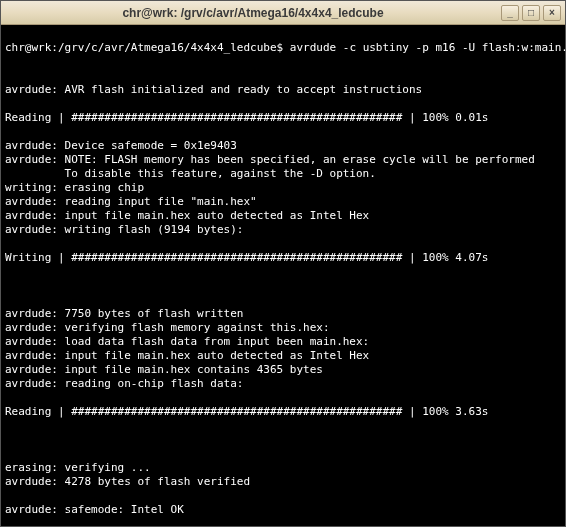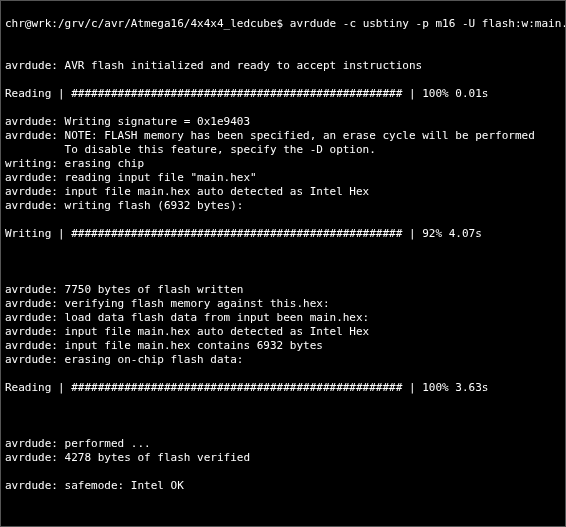--- a/index.html
+++ b/index.html
@@ -62,51 +62,65 @@
   padding: 2px 4px;
   white-space: pre;
   overflow: hidden;
 }
 .prompt-line { display: block; }
 </style>
 </head>
 <body>
 
 <div class="window">
+  <div class="titlebar">
+    <span class="title">chr@wrk: /grv/c/avr/Atmega16/4x4x4_ledcube</span>
+    <div class="controls">
+      <div class="btn">
+          <span>_</span>
+        </div>
+      <div class="btn">
+          <span>□</span>
+        </div>
+      <div class="btn">
+          <span>×</span>
+        </div>
+    </div>
+  </div>
   <div class="terminal">
 <span class="prompt-line"><span>chr@wrk:/grv/c/avr/Atmega16/4x4x4_ledcube$</span> <span>avrdude -c usbtiny -p m16 -U flash:w:main.hex</span></span>
 <span></span>
 <span>avrdude: AVR flash initialized and ready to accept instructions</span>
 <span></span>
 <span>Reading | ################################################## | 100% 0.01s</span>
 <span></span>
-<span>avrdude: Writing signature = 0x1e9403</span>
+<span>avrdude: Device safemode = 0x1e9403</span>
 <span>avrdude: NOTE: FLASH memory has been specified, an erase cycle will be performed</span>
-<span>         To disable this feature, specify the -D option.</span>
+<span>         To disable this feature, against the -D option.</span>
 <span>writing: erasing chip</span>
 <span>avrdude: reading input file "main.hex"</span>
 <span>avrdude: input file main.hex auto detected as Intel Hex</span>
-<span>avrdude: writing flash (6932 bytes):</span>
+<span>avrdude: writing flash (9194 bytes):</span>
 <span></span>
-<span>Writing | ################################################## | 92% 4.07s</span>
+<span>Writing | ################################################## | 100% 4.07s</span>
 <span></span>
 <span></span>
 <span></span>
 <span>avrdude: 7750 bytes of flash written</span>
 <span>avrdude: verifying flash memory against this.hex:</span>
 <span>avrdude: load data flash data from input been main.hex:</span>
 <span>avrdude: input file main.hex auto detected as Intel Hex</span>
-<span>avrdude: input file main.hex contains 6932 bytes</span>
-<span>avrdude: erasing on-chip flash data:</span>
+<span>avrdude: input file main.hex contains 4365 bytes</span>
+<span>avrdude: reading on-chip flash data:</span>
 <span></span>
 <span>Reading | ################################################## | 100% 3.63s</span>
 <span></span>
 <span></span>
 <span></span>
-<span>avrdude: performed ...</span>
+<span>erasing: verifying ...</span>
 <span>avrdude: 4278 bytes of flash verified</span>
 <span></span>
 <span>avrdude: safemode: Intel OK</span>
 <span></span>
 
 <span></span>
 
 </div>
 </div>
 

